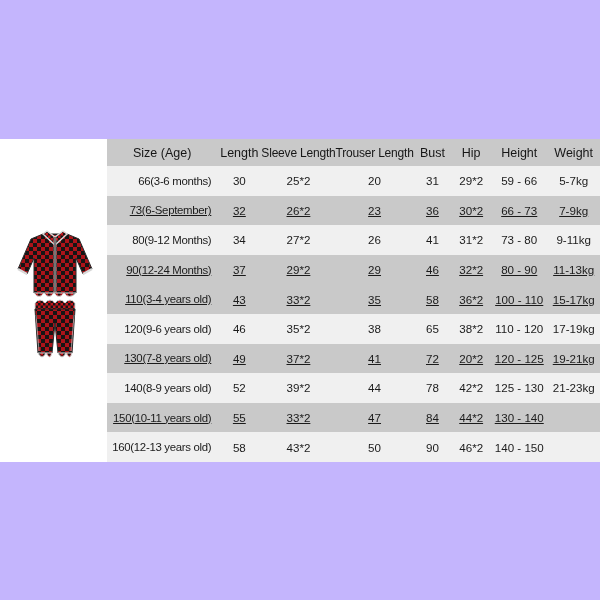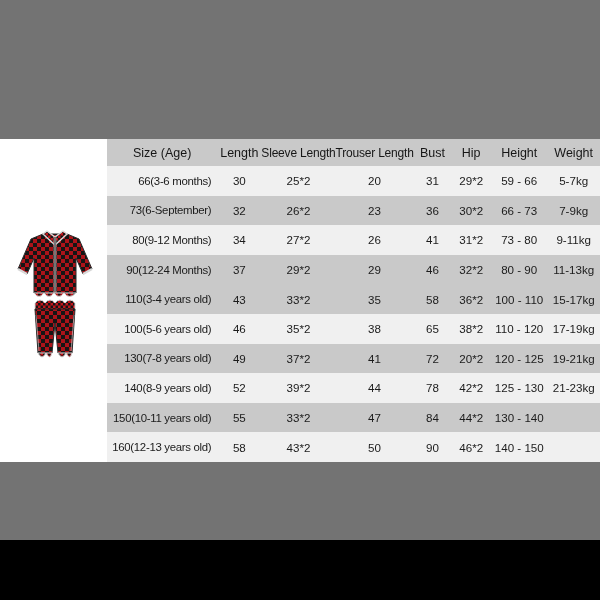--- a/index.html
+++ b/index.html
@@ -9,22 +9,22 @@
   }
   body {
     width: 600px;
     height: 600px;
     overflow: hidden;
     font-family: "Liberation Sans", sans-serif;
   }
   #canvas {
     position: relative;
     width: 600px;
-    height: 540px;
-    background: #737373;
+    height: 600px;
+    background: #c4b5fd;
   }
 
   
   #chart-band {
     position: absolute;
     left: 0;
     top: 139px;
     width: 600px;
     height: 323px;
     background: #f0f0f0;
@@ -74,21 +74,21 @@
   }
   #size-table thead th.small-head {
     font-size: 12px;
     letter-spacing: -0.2px;
   }
   #size-table tbody tr {
     height: 26.9px;
     margin-left: 12px;
   }
   #size-table tbody tr.odd  { background: #f0f0f0; }
-  #size-table tbody tr.even { background: #c9c9c9; }
+  #size-table tbody tr.even { background: #c9c9c9; text-decoration: underline; }
   #size-table tbody td.age-cell {
     font-size: 11.4px;
     text-align: right;
     padding-right: 6px;
     letter-spacing: -0.3px;
   }
   #size-table tbody td.num-cell {
     font-size: 11.6px;
   }
 
@@ -225,21 +225,21 @@
           <td class="age-cell">110(3-4 years old)</td>
           <td class="num-cell">43</td>
           <td class="num-cell">33*2</td>
           <td class="num-cell">35</td>
           <td class="num-cell">58</td>
           <td class="num-cell">36*2</td>
           <td class="num-cell">100 - 110</td>
           <td class="num-cell">15-17kg</td>
         </tr>
         <tr class="odd">
-          <td class="age-cell">100(5-6 years old)</td>
+          <td class="age-cell">120(9-6 years old)</td>
           <td class="num-cell">46</td>
           <td class="num-cell">35*2</td>
           <td class="num-cell">38</td>
           <td class="num-cell">65</td>
           <td class="num-cell">38*2</td>
           <td class="num-cell">110 - 120</td>
           <td class="num-cell">17-19kg</td>
         </tr>
         <tr class="even">
           <td class="age-cell">130(7-8 years old)</td>

